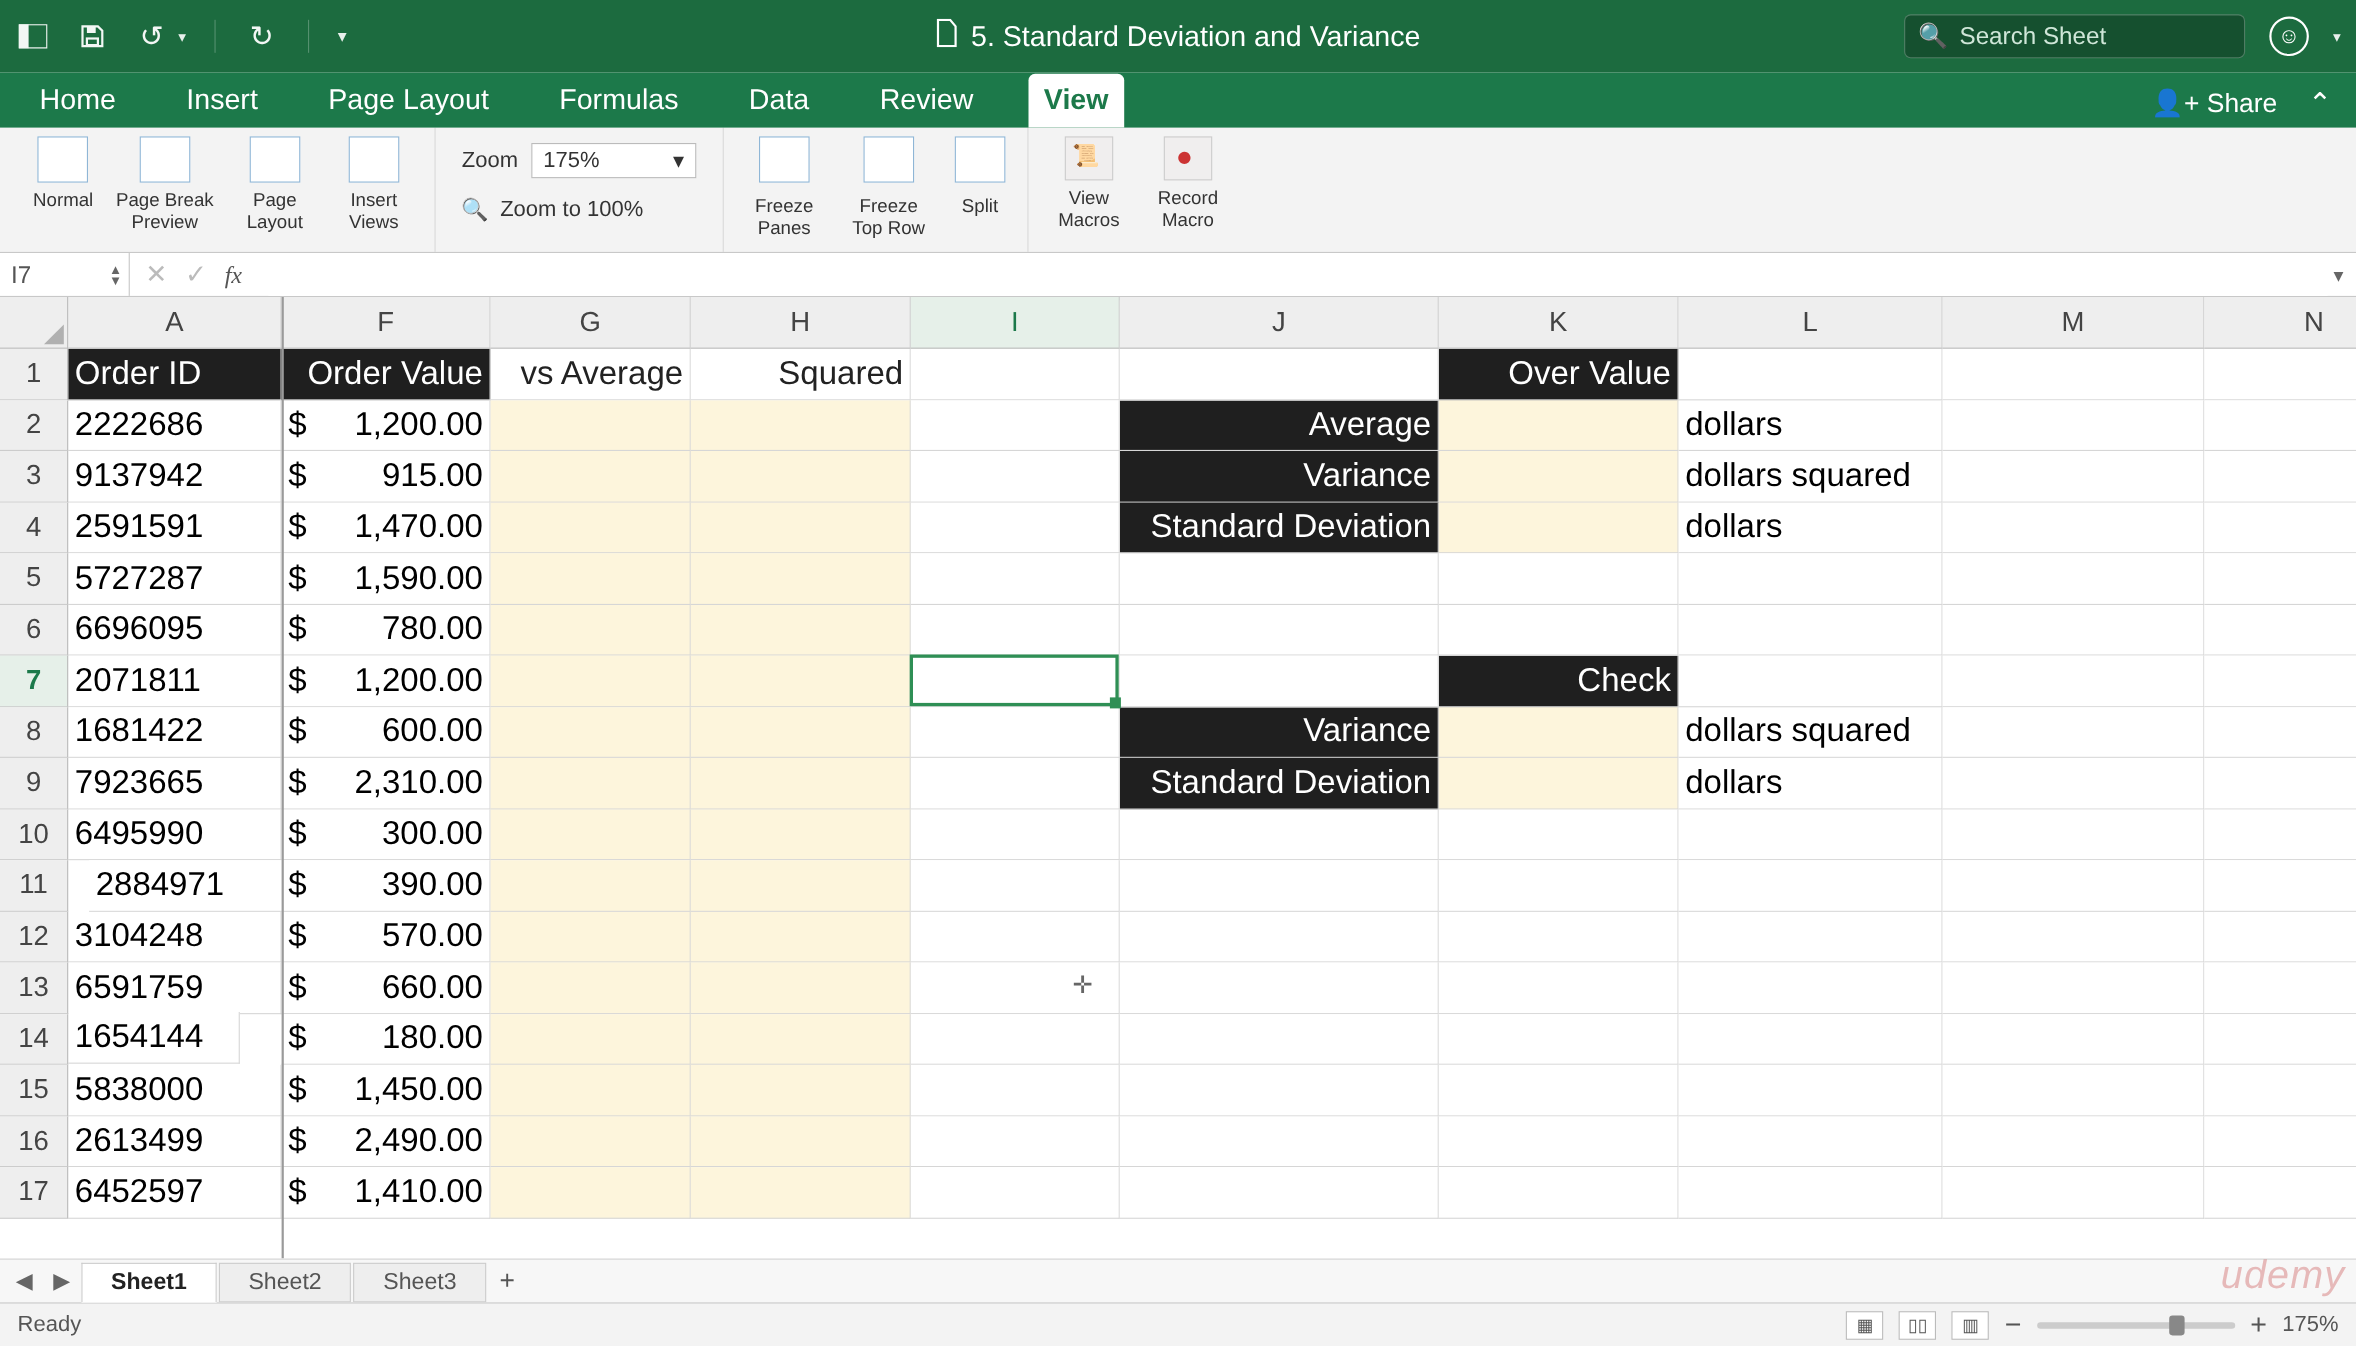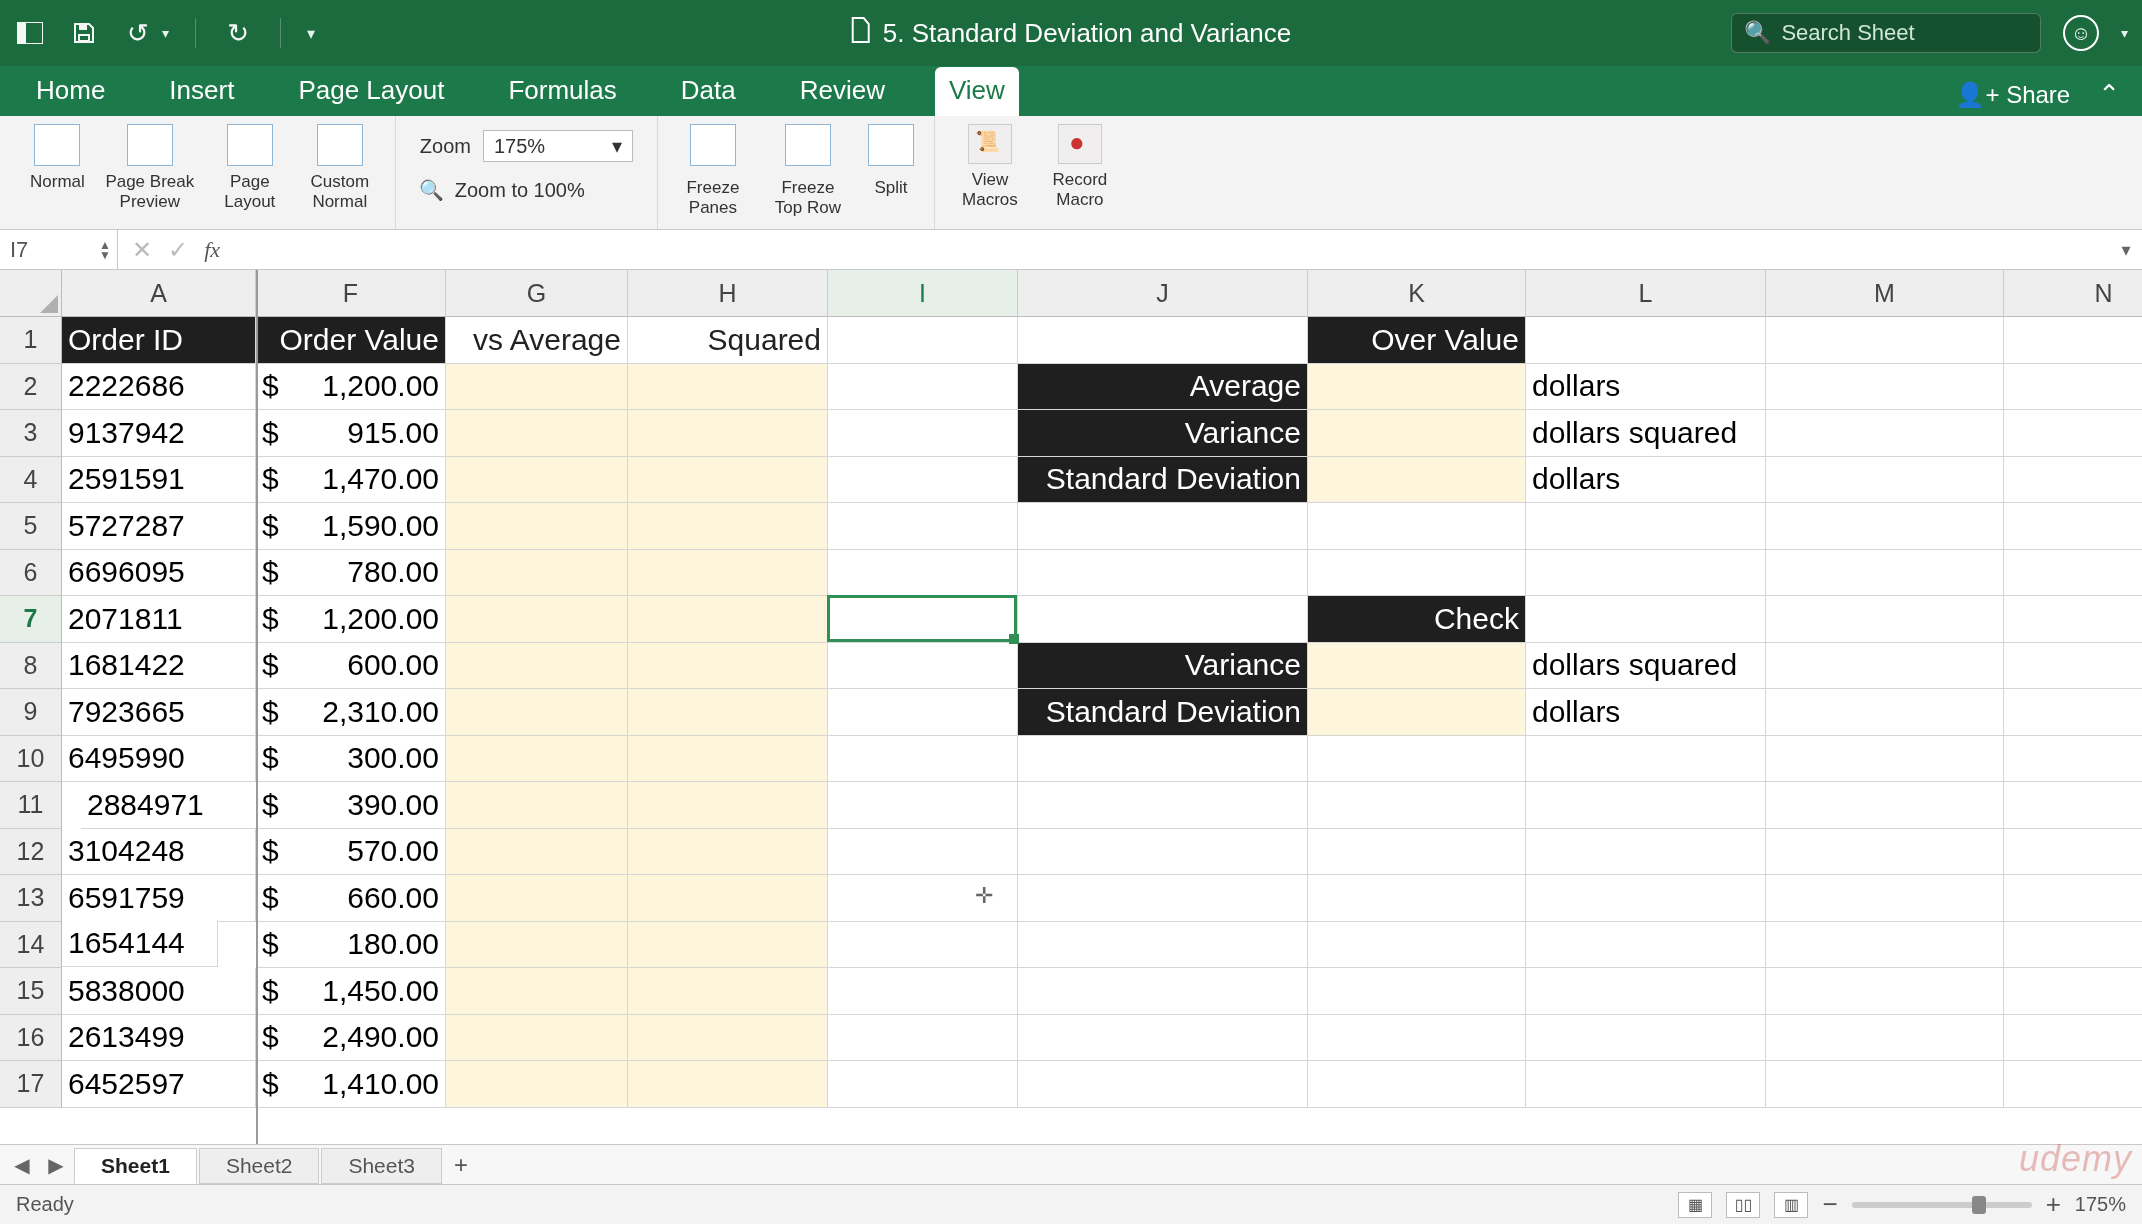--- a/index.html
+++ b/index.html
@@ -46,21 +46,21 @@
     gap: 36px;
     position: relative;
   }
   .tabsrow .tab {
     color: #fff; font-size: 26px; padding: 8px 14px 10px;
     cursor: default;
   }
   .tabsrow .tab.active {
     background: #fff; color: #1c794a;
     border-radius: 6px 6px 0 0;
-    font-weight: 400;
+    font-weight: 700;
   }
   .tabsrow .right { position: absolute; right: 22px; bottom: 6px; display:flex; align-items:center; gap: 28px; color:#fff; font-size: 24px;}
   .tabsrow .right .chev { font-size: 26px; }
 
   
   .ribbon {
     height: 114px;
     background: #f3f3f3;
     border-bottom: 1px solid #c8c8c8;
     display: flex; align-items: center;
@@ -214,21 +214,21 @@
     <div class="ribbtn">
         <div class="glyph"></div>
         <span style="max-width:90px">Page Break Preview</span>
       </div>
     <div class="ribbtn">
         <div class="glyph"></div>
         <span style="max-width:70px">Page Layout</span>
       </div>
     <div class="ribbtn">
         <div class="glyph"></div>
-        <span style="max-width:70px">Custom Normal</span>
+        <span style="max-width:70px">Insert Views</span>
       </div>
   </div>
   <div class="ribgroup">
     <div class="zoom-group">
       <div class="zoom-select">
         <span>Zoom</span>
         <div class="sel">
             <span>175%</span>
             <span>▾</span>
           </div>

